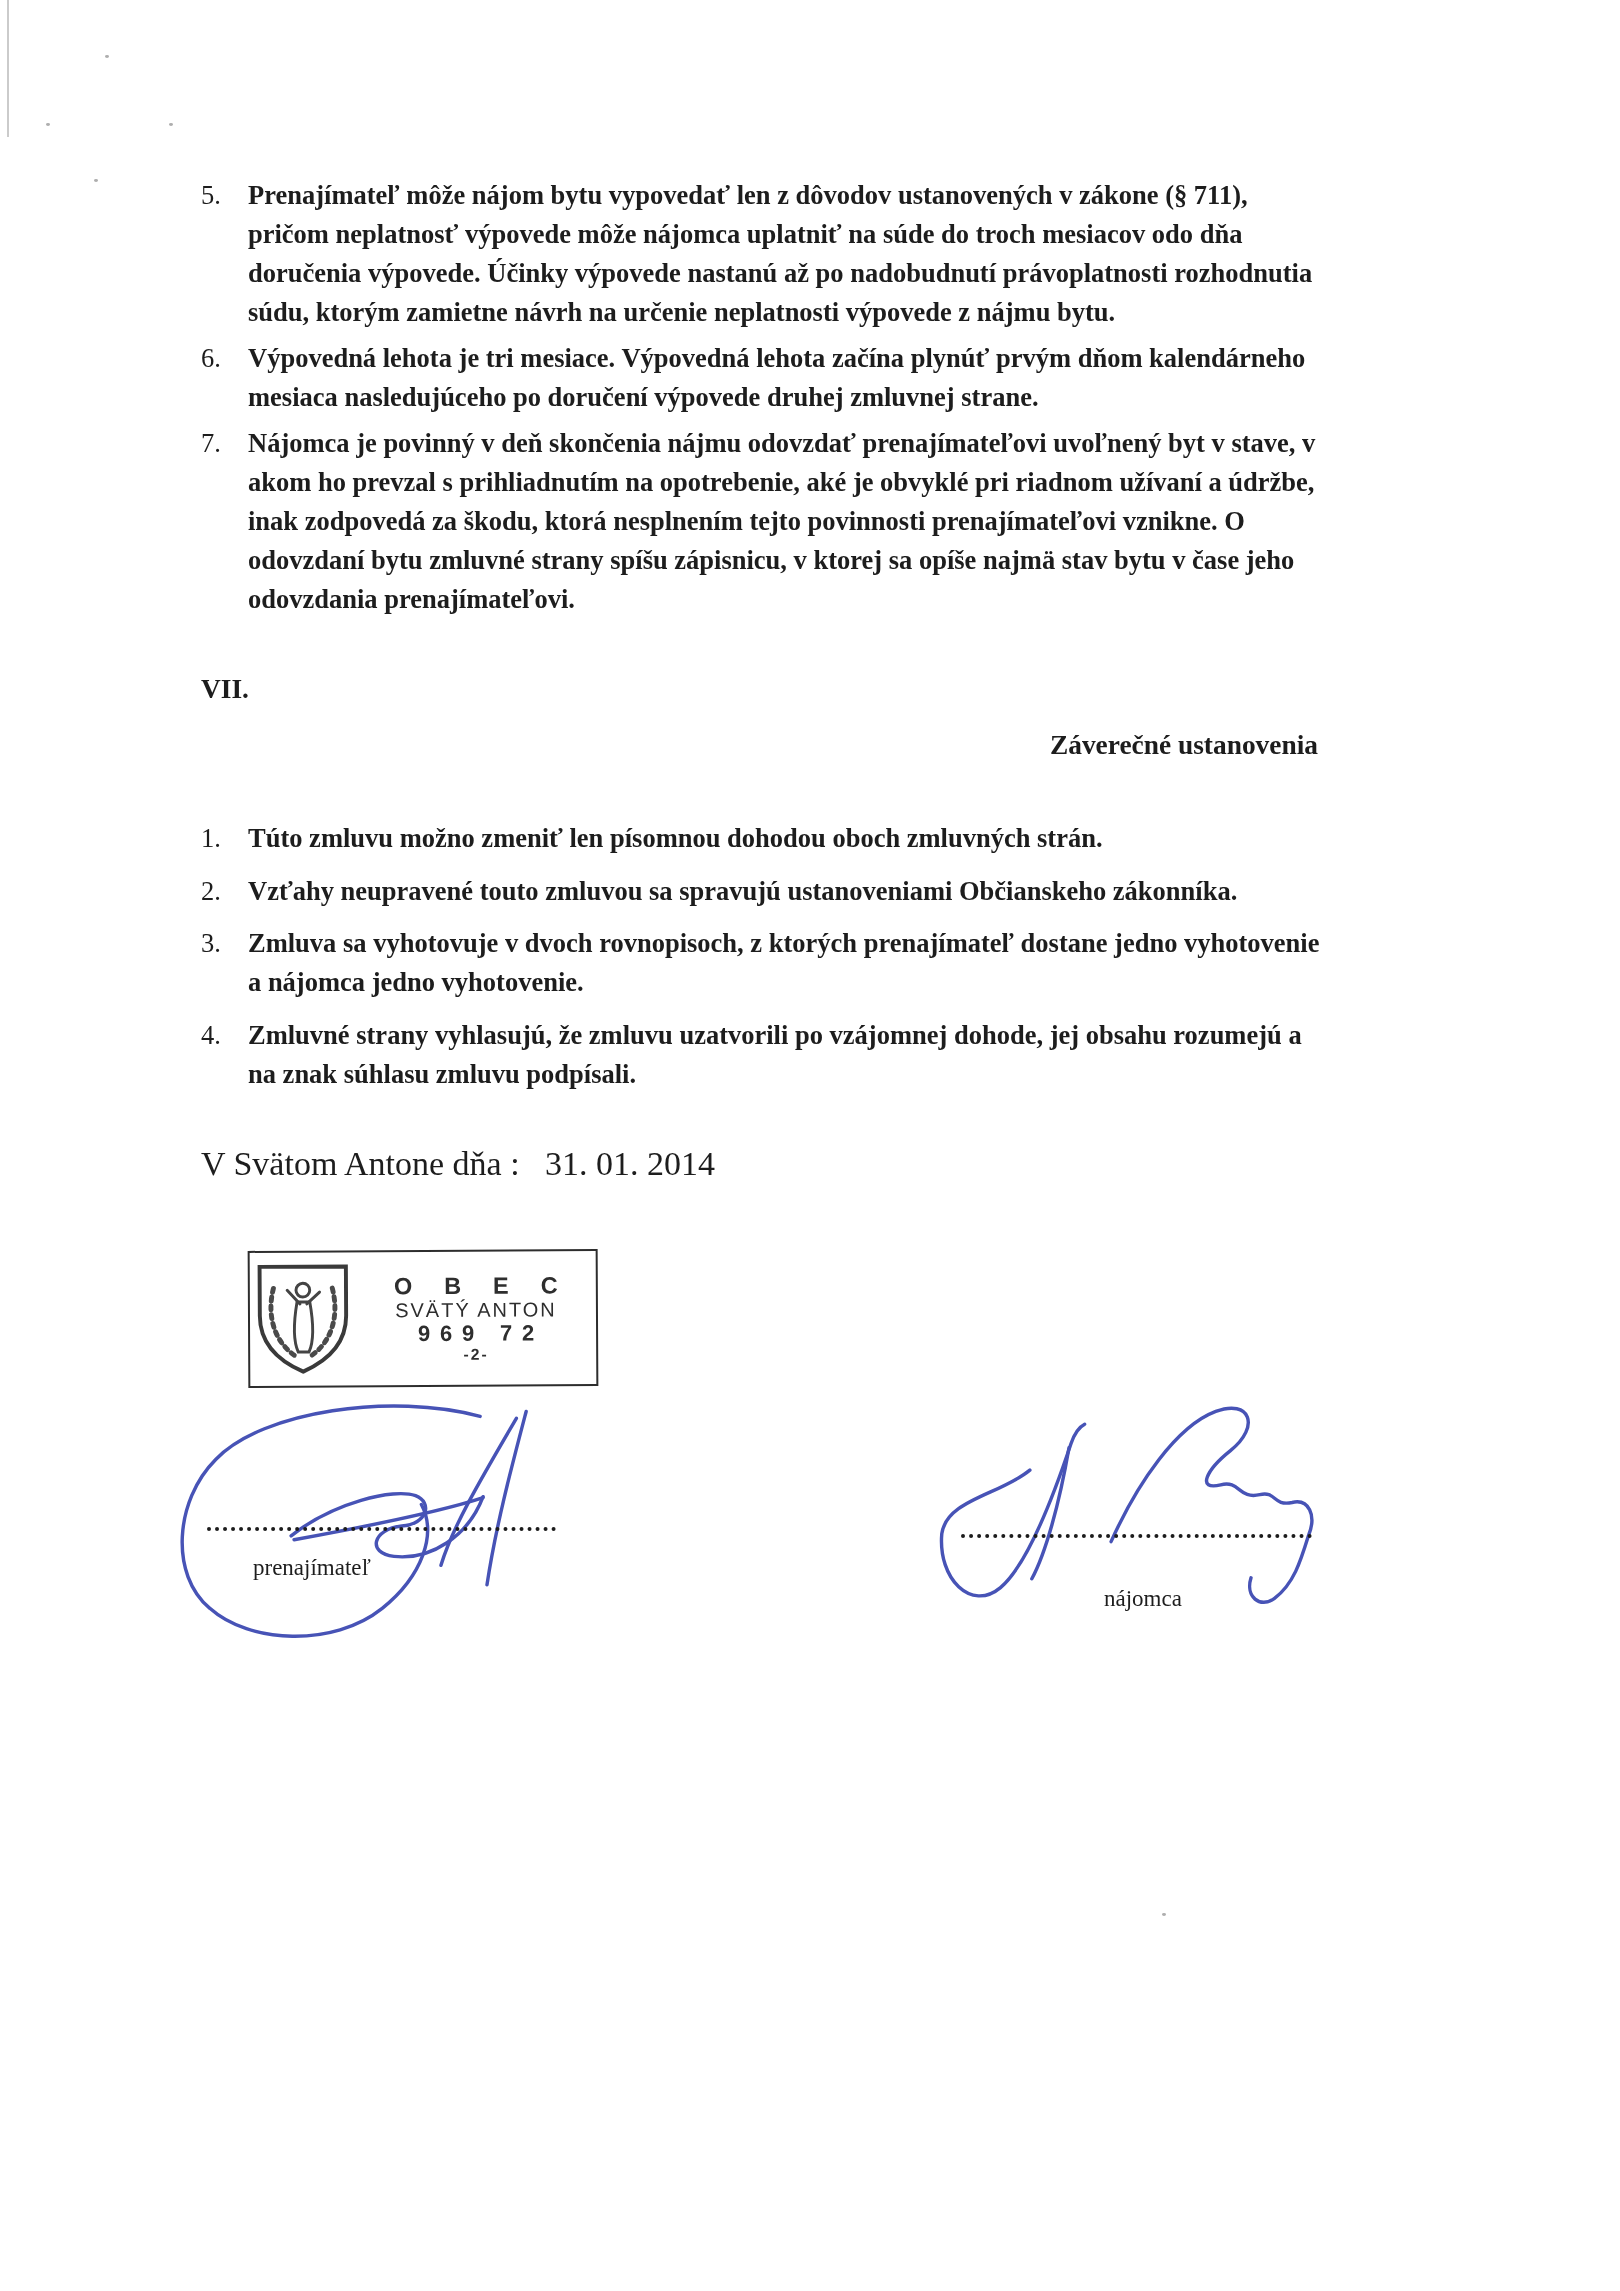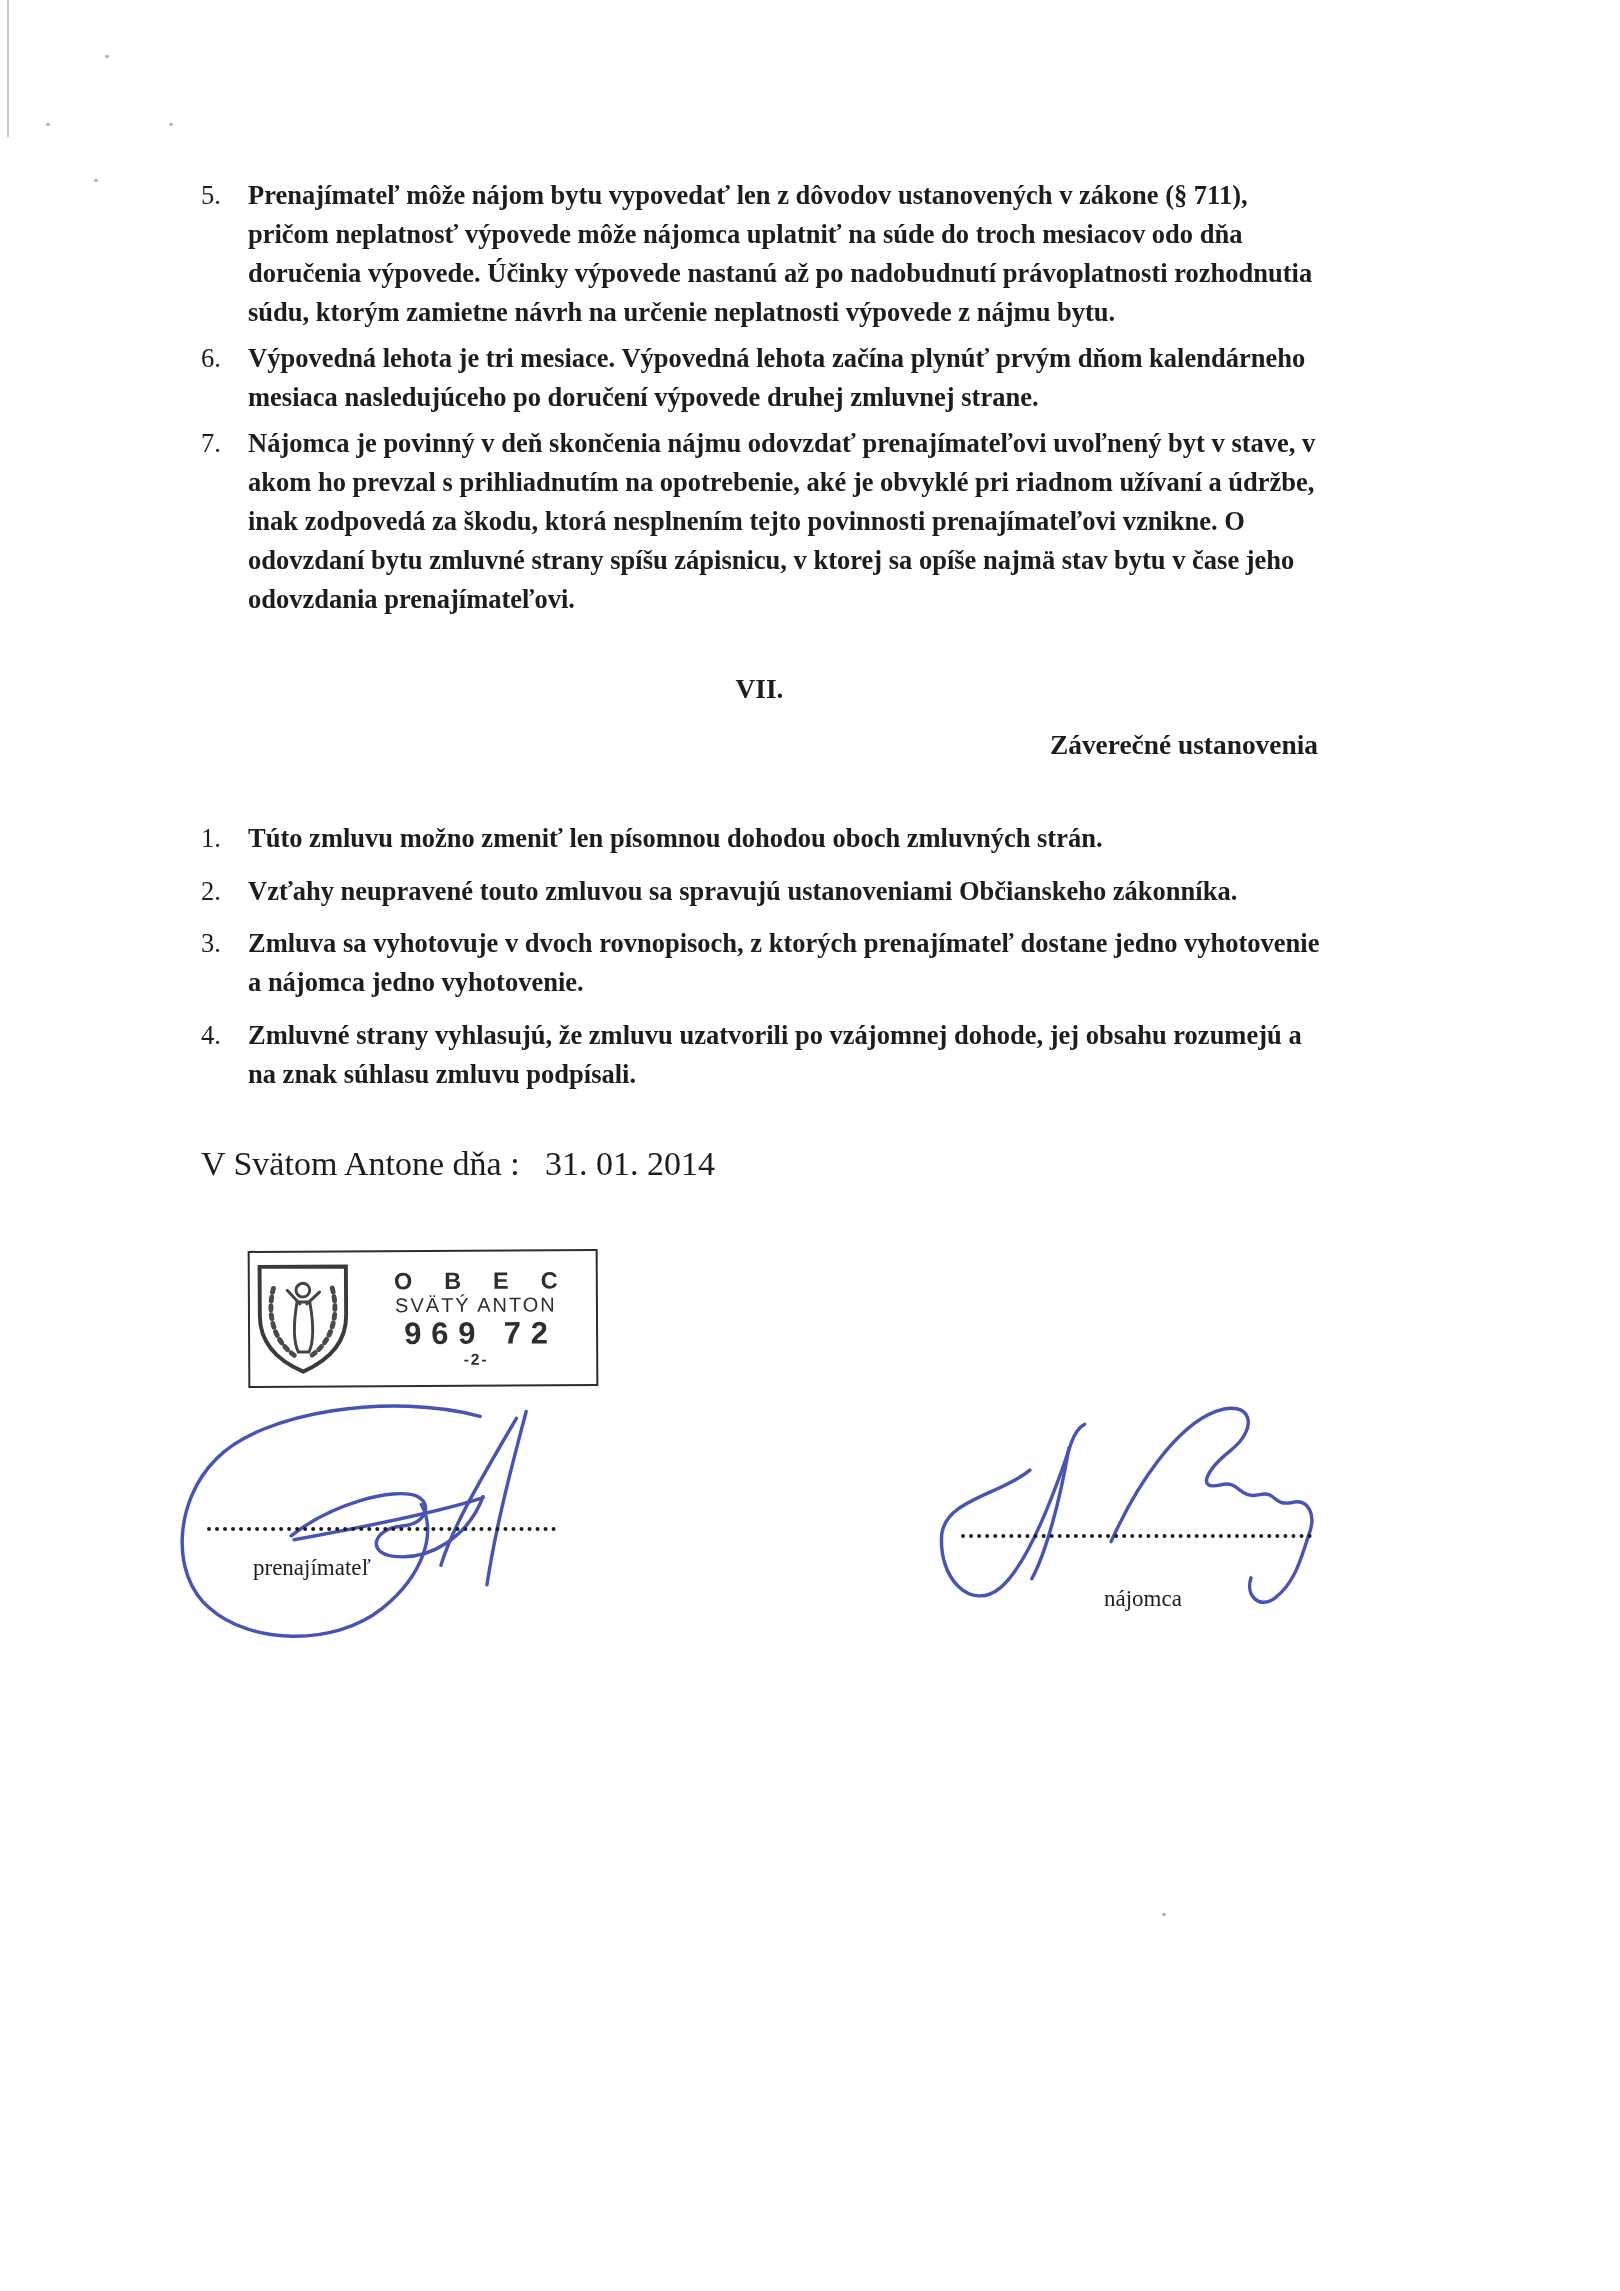--- a/index.html
+++ b/index.html
@@ -15,42 +15,42 @@
   .edge-line{position:absolute;left:6.9px;top:0;width:2px;height:137px;background:#b5b5b5;opacity:.7;}
   .speck{position:absolute;width:3.9px;height:2.9px;background:#9a9a9a;border-radius:50%;opacity:.8;}
   .clause{display:flex;align-items:flex-start;}
   .clause .num{width:47px;flex:0 0 47px;}
   .clause .txt{flex:1;font-weight:bold;}
   .clauses-top{position:absolute;top:176px;left:201px;width:1117px;font-size:26.5px;line-height:39px;}
   .clauses-top .clause{margin-bottom:6.9px;}
   .clauses-final{position:absolute;top:819px;left:201px;width:1127px;font-size:26.5px;line-height:39px;}
   .clauses-final .clause{margin-bottom:13.7px;}
 
-  .sec-num{position:absolute;top:674px;left:201px;width:1117px;text-align:center;
+  .sec-num{position:absolute;top:674px;left:201px;width:1117px;text-align:left;
     font-size:27.4px;font-weight:bold;}
   .sec-title{position:absolute;top:730px;left:201px;width:1117px;text-align:right;
     font-size:27.4px;font-weight:bold;}
 
   .date-line{position:absolute;top:1145px;left:201px;font-size:34px;}
   .date-line .date{margin-left:25.5px;}
 
   
   .stamp{
     position:absolute;left:248px;top:1250px;width:350px;height:137px;
     border:2.9px solid #2d2d2d;box-sizing:border-box;
     display:flex;align-items:center;
     transform:rotate(-0.3deg);
     color:#2e2e2e;
   }
   .stamp-emblem{flex:0 0 106px;display:flex;justify-content:center;}
   .stamp-text{flex:1;display:flex;flex-direction:column;align-items:center;justify-content:center;
     font-family:"Liberation Sans", sans-serif;line-height:1.12;}
   .stamp-l1{font-size:23.5px;font-weight:600;letter-spacing:12.7px;text-indent:12.7px;}
   .stamp-l2{font-size:20px;font-weight:400;letter-spacing:2px;}
-  .stamp-l3{font-size:31px;font-weight:600;letter-spacing:9.8px;text-indent:9.8px;}
+  .stamp-l3{font-size:22px;font-weight:600;letter-spacing:9.8px;text-indent:9.8px;}
   .stamp-l4{font-size:15.7px;font-weight:600;letter-spacing:2px;}
 
   
   .sig-svg{position:absolute;pointer-events:none;}
   .sig-left-svg{left:137px;top:1387px;}
   .sig-right-svg{left:912px;top:1387px;}
   .sig-line{position:absolute;height:0;border-bottom:4.9px dotted #1c1c1c;}
   .sig-line-left{left:207px;top:1527px;width:349px;}
   .sig-line-right{left:961px;top:1534px;width:351px;}
   .sig-label{position:absolute;font-size:23px;}

